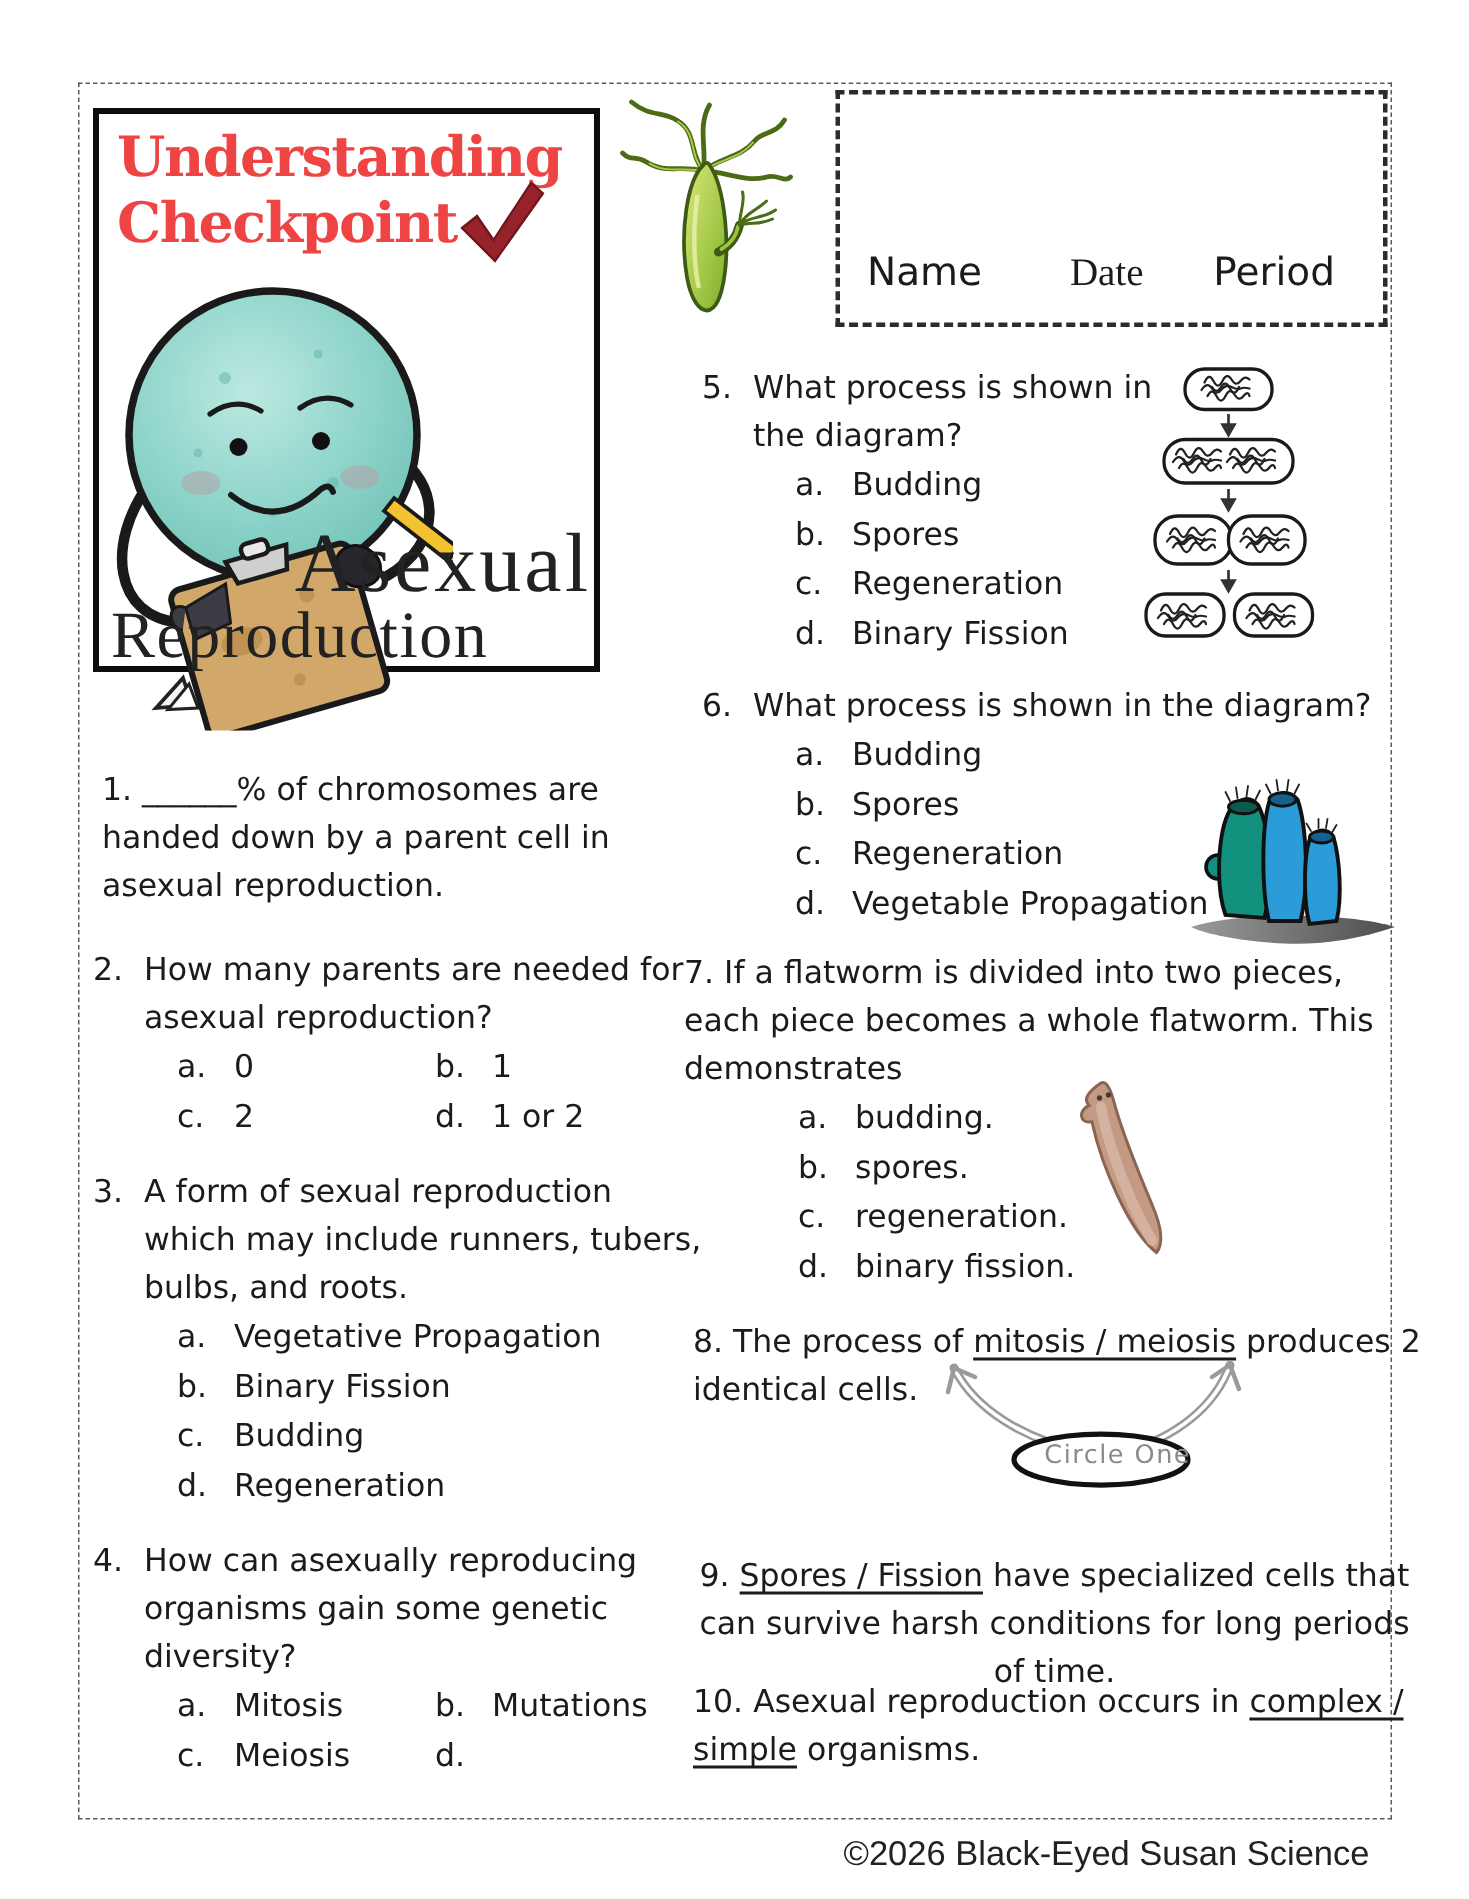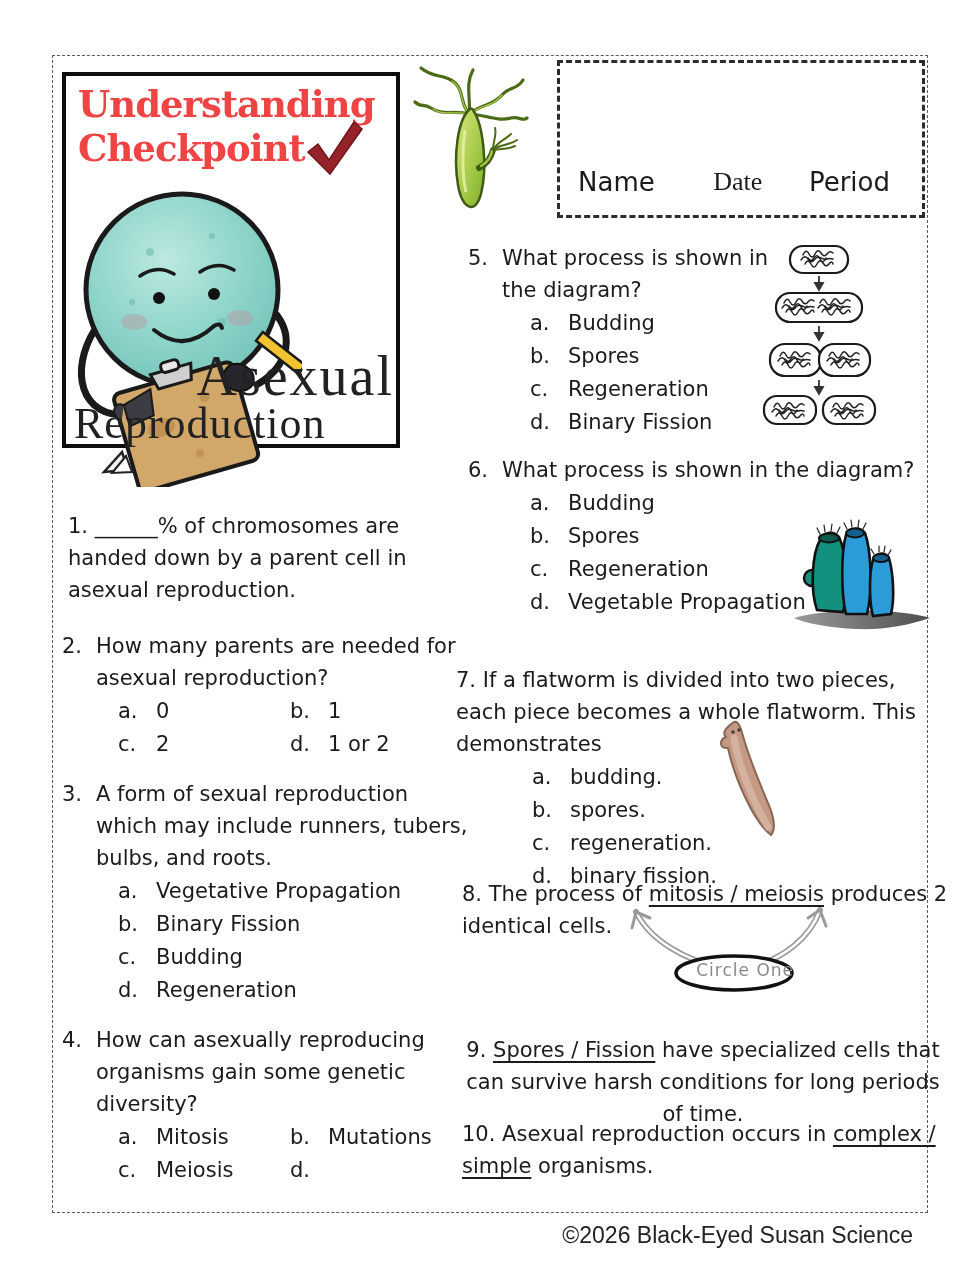--- a/index.html
+++ b/index.html
@@ -343,21 +343,21 @@
       <ellipse cx="69" cy="23" rx="9" ry="4.5" fill="#14618f" stroke="#111" stroke-width="2"></ellipse>
       <ellipse cx="95" cy="48" rx="8" ry="4" fill="#14618f" stroke="#111" stroke-width="2"></ellipse>
       <g stroke="#222" stroke-width="1.2" stroke-linecap="round">
         <path d="M34,24 l-3,-6 M39,22 l-1,-7 M45,21 l1,-7 M51,23 l3,-6"></path>
         <path d="M61,19 l-3,-6 M66,17 l-1,-7 M72,17 l1,-7 M77,19 l3,-6"></path>
         <path d="M88,44 l-3,-5 M93,42 l0,-6 M98,42 l1,-6 M102,45 l3,-5"></path>
       </g>
     </svg>
   </div>
 
-  <div class="q" style="left:456px;top:664px;width:478px;">
+  <div class="q" style="left:456px;top:632px;width:478px;">
     <span>7.</span>
     <span>If a flatworm is divided into two pieces, each piece becomes a whole flatworm. This demonstrates</span>
     <div class="opts" style="padding-left:76px;">
       <div class="opt">
           <span class="letter">a.</span>
           <span>budding.</span>
         </div>
       <div class="opt">
           <span class="letter">b.</span>
           <span>spores.</span>

